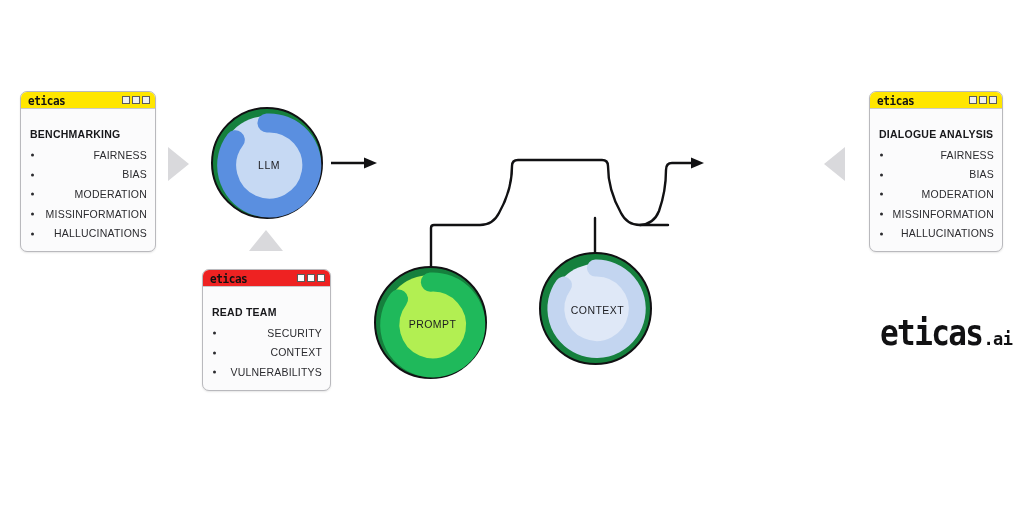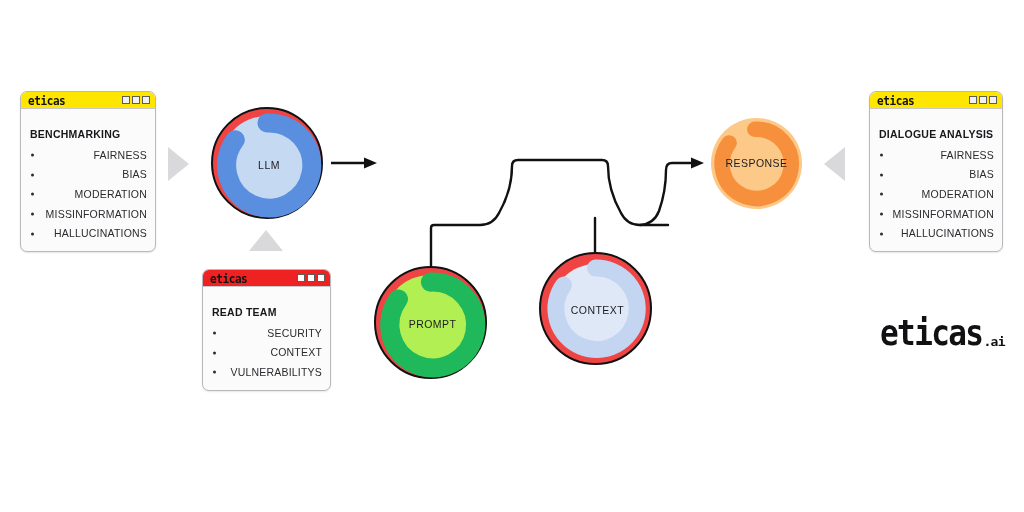--- a/index.html
+++ b/index.html
@@ -75,21 +75,21 @@
   .node .inner{
     position:absolute;border-radius:50%;
     display:flex;align-items:center;justify-content:center;
     text-align:center;
   }
   .node .label{
     position:relative;z-index:4;
     font-size:10.5px;color:#1c1c20;letter-spacing:.45px;
     line-height:12.5px;white-space:pre-line;
   }
-  .ring{border:2.4px solid #111113;background:#ef4444;}
+  .ring{border:2.4px solid #111113;background:#15803d;}
 
   .svgarc{position:absolute;left:0;top:0;overflow:visible;z-index:2;}
 
   
   .tri{position:absolute;width:0;height:0;}
   .tri-right{border-top:17px solid transparent;border-bottom:17px solid transparent;border-left:21px solid #d9d9dc;}
   .tri-left{border-top:17px solid transparent;border-bottom:17px solid transparent;border-right:21px solid #d9d9dc;}
   .tri-up{border-left:17px solid transparent;border-right:17px solid transparent;border-bottom:21px solid #d9d9dc;}
 
   
@@ -98,21 +98,21 @@
     display:flex;align-items:flex-end;
     color:#111113;
   }
   #logo .lg-main{
     font-family:"DejaVu Sans Mono", monospace;
     font-weight:700;font-size:31px;letter-spacing:-1.6px;
     line-height:1;transform:scaleY(1.12);
   }
   #logo .lg-sub{
     font-family:"DejaVu Sans Mono", monospace;
-    font-weight:700;font-size:13px;letter-spacing:-.6px;
+    font-weight:700;font-size:17px;letter-spacing:-.6px;
     line-height:1;margin-left:1px;margin-bottom:1px;
   }
 </style>
 </head>
 <body>
 
 <div id="stage">
 
   <svg width="1024" height="512" style="position:absolute;left:0;top:0;">
 
@@ -138,29 +138,20 @@
     <svg class="svgarc" width="112" height="112" viewBox="0 0 100 100">
       <path d="M 34 84 A 38 38 0 1 1 66 84" fill="none" stroke="#5a8fe0" stroke-width="17" stroke-linecap="round" transform="rotate(152 50 50)"></path>
     </svg>
     <div class="inner" style="left:0;top:0;width:112px;height:112px;">
       <span class="label">LLM</span>
     </div>
   </div>
 
 
 
-  <div class="node" id="node-response" style="left:711px;top:118px;width:91px;height:91px;">
-    <div class="inner" style="left:0;top:0;width:91px;height:91px;background:#fcc988;"></div>
-    <svg class="svgarc" width="91" height="91" viewBox="0 0 100 100">
-      <path d="M 34 84 A 38 38 0 1 1 66 84" fill="none" stroke="#f7903d" stroke-width="17" stroke-linecap="round" transform="rotate(152 50 50)"></path>
-    </svg>
-    <div class="inner" style="left:0;top:0;width:91px;height:91px;">
-      <span class="label">RESPONSE</span>
-    </div>
-  </div>
 
   <div class="node ring" id="node-prompt" style="left:374px;top:266px;width:113px;height:113px;">
     <div class="inner" style="left:7px;top:7px;width:95px;height:95px;background:#b2ef52;"></div>
     <svg class="svgarc" width="113" height="113" viewBox="0 0 100 100">
       <path d="M 34 84 A 38 38 0 1 1 66 84" fill="none" stroke="#1fb95b" stroke-width="17" stroke-linecap="round" transform="rotate(152 50 50)"></path>
     </svg>
     <div class="inner" style="left:0;top:0;width:113px;height:113px;">
       <span class="label">PROMPT</span>
     </div>
   </div>

